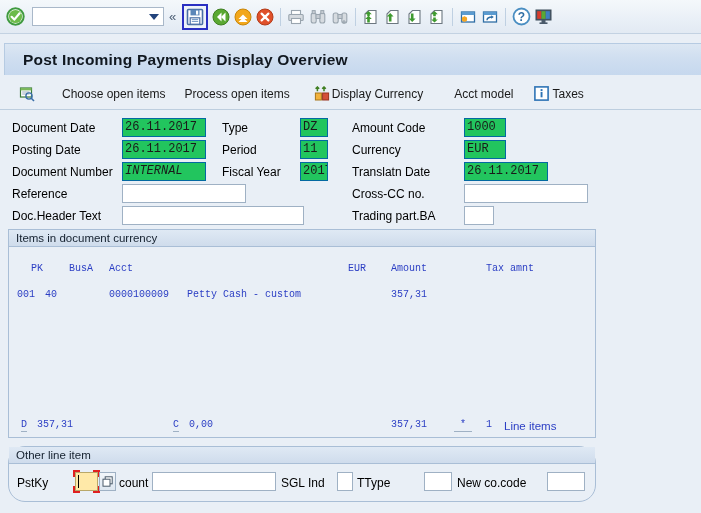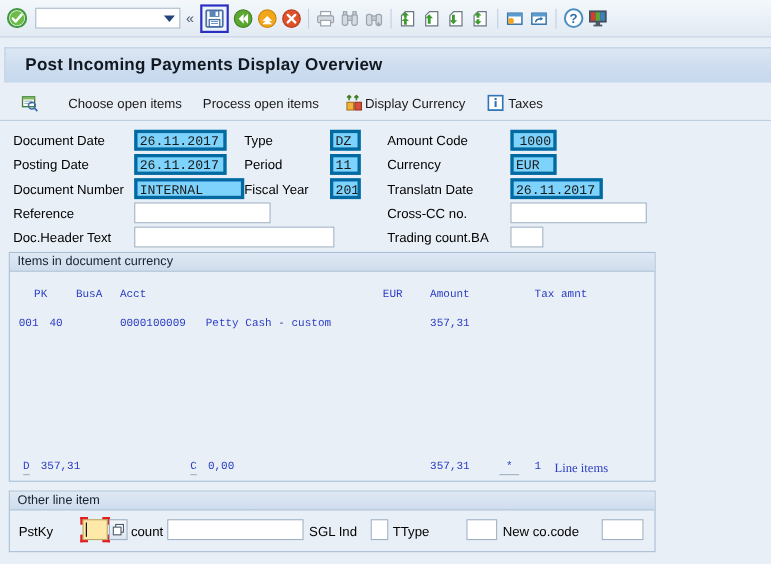--- a/index.html
+++ b/index.html
@@ -155,22 +155,22 @@
     background: #ffffff;
     font-family: "Liberation Mono", monospace;
     font-size: 12px;
     color: #000;
     padding: 0 2px;
     line-height: 17px;
     white-space: nowrap;
     overflow: hidden;
   }
   .finput.ro {
-    background: #7dd3fc;
-    border: 3px solid #0369a1;
+    background: #22c55e;
+    border: 1px solid #0369a1;
     color: #1a1a1a;
   }
 
   
   .group {
     position: absolute;
     border: 1px solid #a9bed6;
     background: #e9eff6;
     box-sizing: border-box;
   }
@@ -420,20 +420,23 @@
         <svg width="17" height="16" viewBox="0 0 17 16">
           <path d="M3.4 1 L3.4 5.2 M1.6 2.8 L3.4 1 L5.2 2.8" stroke="#3f7f22" stroke-width="1.5" fill="none"></path>
           <path d="M10 1 L10 5.2 M8.2 2.8 L10 1 L11.8 2.8" stroke="#3f7f22" stroke-width="1.5" fill="none"></path>
           <rect x="1.4" y="7" width="6" height="7" fill="#f2b23c" stroke="#a8761a" stroke-width="1"></rect>
           <rect x="8.6" y="7" width="6" height="7" fill="#d4503a" stroke="#99331f" stroke-width="1"></rect>
         </svg>
       </span>
       <span class="lbl" style="margin-left:1px;">Display Currency</span>
     </div>
 
+    <div class="app-btn" style="margin-left:18px;">
+      <span class="lbl">Acct model</span>
+    </div>
 
     <div class="app-btn" style="margin-left:10px;">
       <span style="display:inline-flex;">
         <svg width="15" height="15" viewBox="0 0 15 15">
           <rect x="0.9" y="0.9" width="13.2" height="13.2" fill="#ffffff" stroke="#2f74b5" stroke-width="1.6"></rect>
           <rect x="6.6" y="3.1" width="1.9" height="1.9" fill="#2f74b5"></rect>
           <rect x="6.6" y="5.9" width="1.9" height="5.4" fill="#2f74b5"></rect>
         </svg>
       </span>
       <span class="lbl" style="margin-left:4px;">Taxes</span>
@@ -449,21 +452,21 @@
     <div class="finput ro" style="position:absolute; left:122px; top:6px; width:84px;">26.11.2017</div>
 
     <div class="frow" style="left:12px; top:28px;">
       <span class="flabel">Posting Date</span>
     </div>
     <div class="finput ro" style="position:absolute; left:122px; top:28px; width:84px;">26.11.2017</div>
 
     <div class="frow" style="left:12px; top:50px;">
       <span class="flabel">Document Number</span>
     </div>
-    <div class="finput ro" style="position:absolute; left:122px; top:50px; width:100px;">INTERNAL</div>
+    <div class="finput ro" style="position:absolute; left:122px; top:50px; width:84px;font-style:italic;">INTERNAL</div>
 
     <div class="frow" style="left:12px; top:72px;">
       <span class="flabel">Reference</span>
     </div>
     <div class="finput" style="position:absolute; left:122px; top:72px; width:124px;"></div>
 
     <div class="frow" style="left:12px; top:94px;">
       <span class="flabel">Doc.Header Text</span>
     </div>
     <div class="finput" style="position:absolute; left:122px; top:94px; width:182px;"></div>
@@ -479,39 +482,39 @@
     <div class="finput ro" style="position:absolute; left:300px; top:28px; width:28px;">11</div>
 
     <div class="frow" style="left:222px; top:50px;">
       <span class="flabel">Fiscal Year</span>
     </div>
     <div class="finput ro" style="position:absolute; left:300px; top:50px; width:28px;">2017</div>
 
     <div class="frow" style="left:352px; top:6px;">
       <span class="flabel">Amount Code</span>
     </div>
-    <div class="finput ro" style="position:absolute; left:464px; top:6px; width:42px;text-align:right;">1000</div>
+    <div class="finput ro" style="position:absolute; left:464px; top:6px; width:42px;">1000</div>
 
     <div class="frow" style="left:352px; top:28px;">
       <span class="flabel">Currency</span>
     </div>
     <div class="finput ro" style="position:absolute; left:464px; top:28px; width:42px;">EUR</div>
 
     <div class="frow" style="left:352px; top:50px;">
       <span class="flabel">Translatn Date</span>
     </div>
     <div class="finput ro" style="position:absolute; left:464px; top:50px; width:84px;">26.11.2017</div>
 
     <div class="frow" style="left:352px; top:72px;">
       <span class="flabel">Cross-CC no.</span>
     </div>
     <div class="finput" style="position:absolute; left:464px; top:72px; width:124px;"></div>
 
     <div class="frow" style="left:352px; top:94px;">
-      <span class="flabel">Trading count.BA</span>
+      <span class="flabel">Trading part.BA</span>
     </div>
     <div class="finput" style="position:absolute; left:464px; top:94px; width:30px;"></div>
 
   </div>
 
   <div class="group" style="left:8px; top:229px; width:588px; height:209px;">
     <div class="group-hdr">Items in document currency</div>
     <div class="group-body" style="height:190px; position:relative;">
 
       <span class="cell mono" style="left:22px; top:16px;">PK</span>
@@ -533,26 +536,26 @@
       <span class="cell mono" style="left:12px; top:172px; border-bottom:1px solid #9fb1c4; padding-bottom:1px;">D</span>
       <span class="cell mono" style="left:28px; top:172px;">357,31</span>
 
       <span class="cell mono" style="left:164px; top:172px; border-bottom:1px solid #9fb1c4; padding-bottom:1px;">C</span>
       <span class="cell mono" style="left:180px; top:172px;">0,00</span>
 
       <span class="cell mono" style="left:382px; top:172px;">357,31</span>
       <span class="cell mono" style="left:445px; top:172px; border-bottom:1px solid #9fb1c4; padding-bottom:1px; width:18px; text-align:center;">*</span>
 
       <span class="cell mono" style="left:477px; top:172px;">1</span>
-      <span class="cell" style="left:495px; top:173px; font-size:11.5px; color:#2b3ec4; font-family:Liberation Serif, serif;">Line items</span>
+      <span class="cell" style="left:495px; top:173px; font-size:11.5px; color:#2b3ec4; font-family:Liberation Sans, sans-serif;">Line items</span>
 
     </div>
   </div>
 
-  <div class="group" style="left:8px; top:446px; width:588px; height:56px;">
+  <div class="group" style="left:8px; top:446px; width:588px; height:56px;border-radius:17px;">
     <div class="group-hdr">Other line item</div>
     <div class="group-body" style="height:38px; position:relative;">
 
       <span class="cell flabel" style="left:8px; top:12px;">PstKy</span>
 
       <div class="focus-field" style="position:absolute; left:66px; top:8px;">
         <span class="focus-caret"></span>
         <span class="corner c-tl"></span>
         <span class="corner c-tr"></span>
         <span class="corner c-bl"></span>

